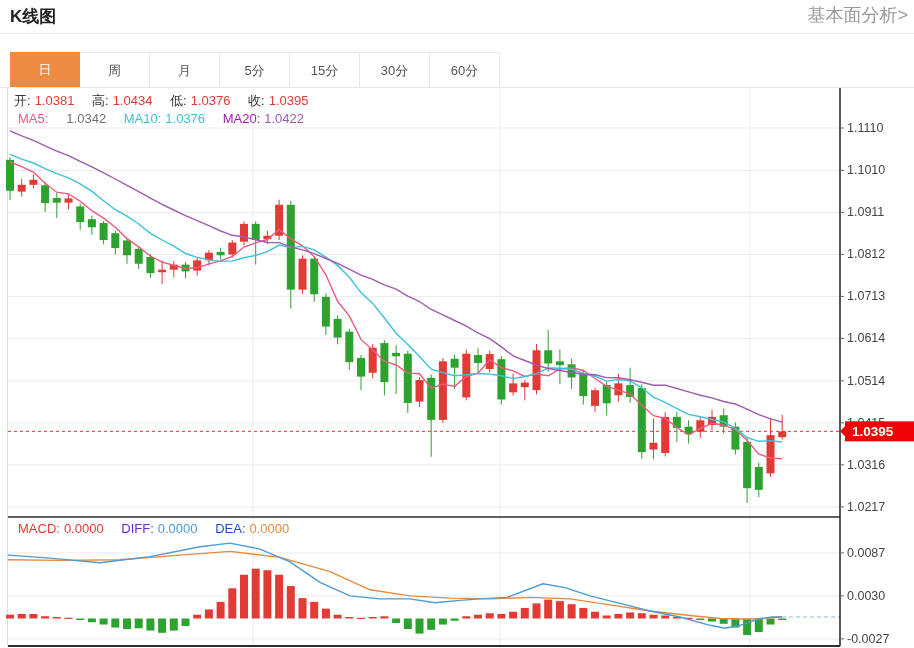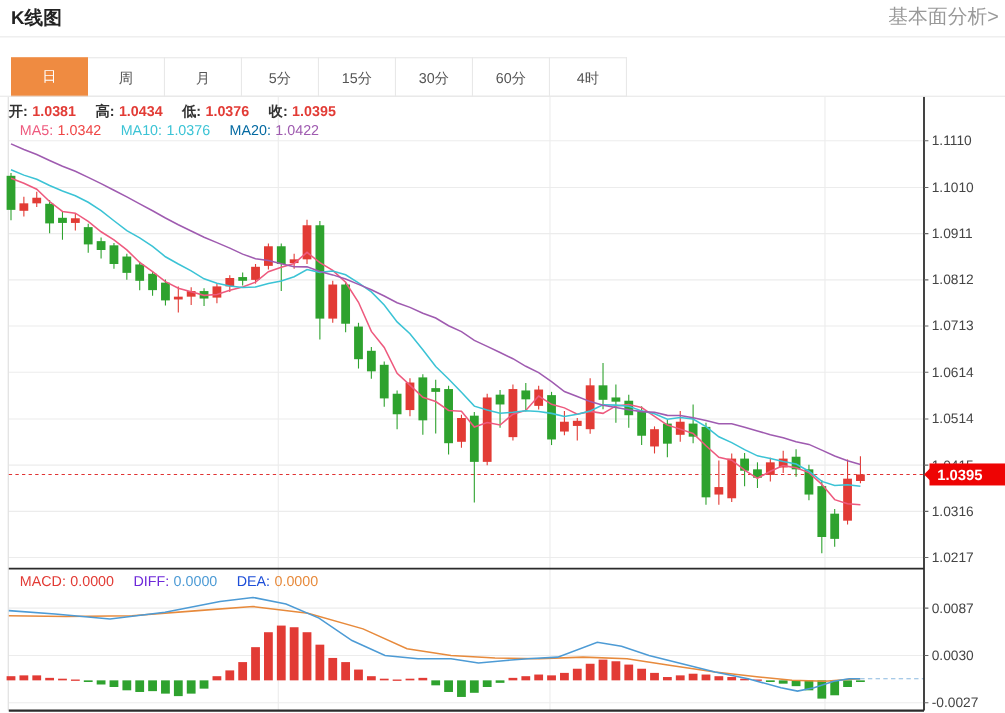--- a/index.html
+++ b/index.html
@@ -15,21 +15,21 @@
   .tab { width:70px; height:36px; line-height:35px; text-align:center; font-size:13px;
     color:#555; background:#fff; border-top:1px solid #e8e8e8; border-right:1px solid #e8e8e8;
     border-bottom:1px solid #e8e8e8; cursor:pointer; }
   .tab:first-child { border-left:1px solid #e8e8e8; }
   .tab.active { color:#fff; border:none; }
   .tabline { position:absolute; top:87px; left:0; width:914px; height:1px; background:#e8e8e8; }
   svg#chart { position:absolute; top:0; left:0; }
   .legend { position:absolute; font-size:13px; white-space:nowrap; }
   .legend span { margin-right:4px; }
   .legend .gap { margin-right:14px; }
-  #ohlc-legend { top:92px; left:8px;font-weight:bold; }
+  #ohlc-legend { top:92px; left:14px; }
   #ma-legend { top:111px; left:18px; }
   #macd-legend { top:521px; left:18px; }
 </style>
 </head>
 <body>
 
 <svg id="chart" width="914" height="648">
     <g>
       <line x1="8" y1="128" x2="840" y2="128" stroke="#ececec" stroke-width="1"></line>
       <line x1="8" y1="170.42424242424246" x2="840" y2="170.42424242424246" stroke="#ececec" stroke-width="1"></line>
@@ -305,34 +305,33 @@
 </div>
 
 <div class="tabbar" id="tabbar">
     <div class="tab active" style="background: rgb(239, 139, 65);">日</div>
     <div class="tab">周</div>
     <div class="tab">月</div>
     <div class="tab">5分</div>
     <div class="tab">15分</div>
     <div class="tab">30分</div>
     <div class="tab">60分</div>
-    <div class="tab">4时</div>
   </div>
 <div class="tabline"></div>
 
 <div class="legend" id="ohlc-legend">
   <span style="color:#333">开:</span><span class="gap" style="color: rgb(226, 59, 53);">1.0381</span>
   <span style="color:#333">高:</span><span class="gap" style="color: rgb(226, 59, 53);">1.0434</span>
   <span style="color:#333">低:</span><span class="gap" style="color: rgb(226, 59, 53);">1.0376</span>
   <span style="color:#333">收:</span><span style="color: rgb(226, 59, 53);">1.0395</span>
 </div>
 
 <div class="legend" id="ma-legend">
-  <span style="color: rgb(238, 90, 126);">MA5:</span><span class="gap" style="color: #ef4444;">1.0342</span>
+  <span style="color: rgb(238, 90, 126);">MA5:</span><span class="gap" style="color: #737373; margin-left: 14px;">1.0342</span>
   <span style="color: rgb(59, 195, 213);">MA10:</span><span class="gap" style="color: rgb(59, 195, 213);">1.0376</span>
-  <span style="color: #0369a1; margin-top: 45px;">MA20:</span><span style="color: rgb(159, 91, 176);">1.0422</span>
+  <span style="color: #a21caf; margin-top: 45px;">MA20:</span><span style="color: rgb(159, 91, 176);">1.0422</span>
 </div>
 
 <div class="legend" id="macd-legend">
   <span style="color: rgb(226, 59, 53);">MACD:</span><span class="gap" style="color: rgb(226, 59, 53);">0.0000</span>
   <span style="color: #6d28d9;">DIFF:</span><span class="gap" style="color: rgb(77, 155, 213);">0.0000</span>
   <span style="color: #1d4ed8;">DEA:</span><span style="color: rgb(231, 138, 60);">0.0000</span>
 </div>
 
 </body></html>

